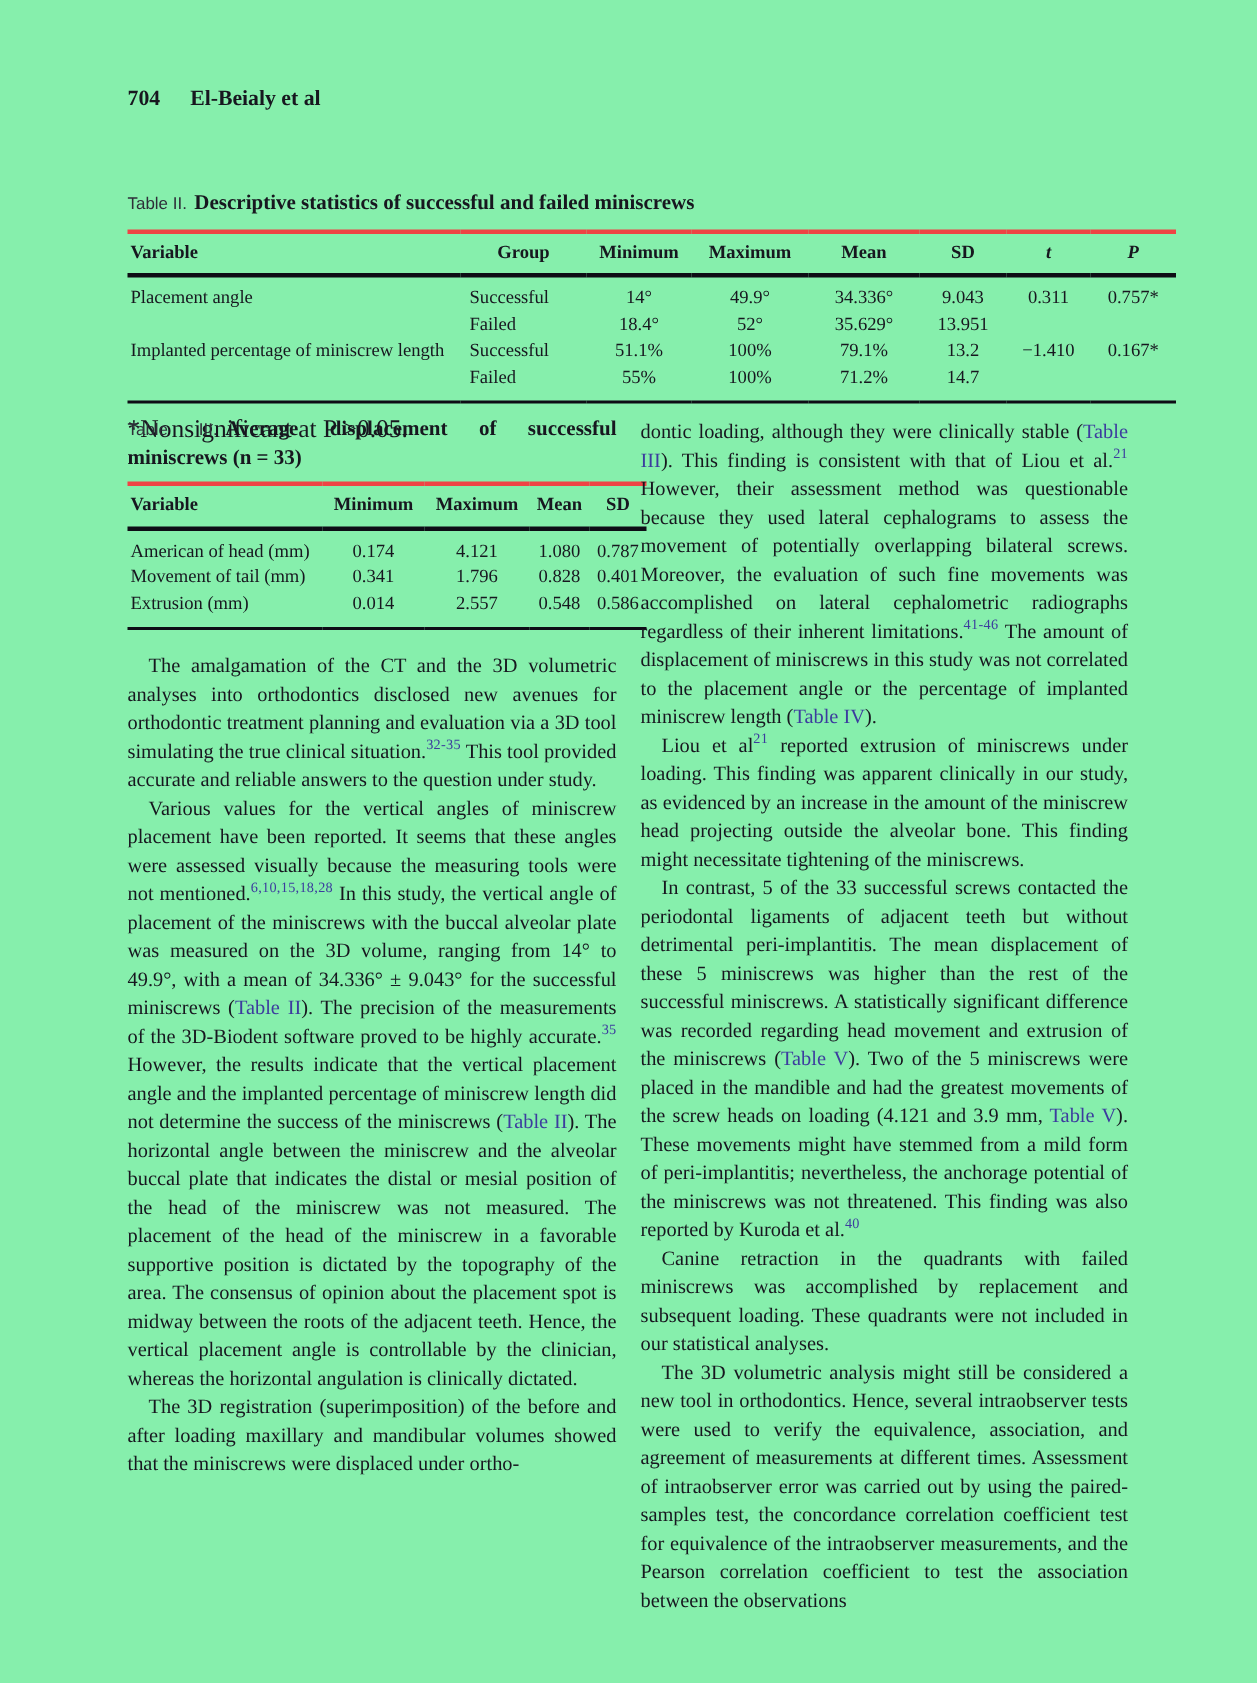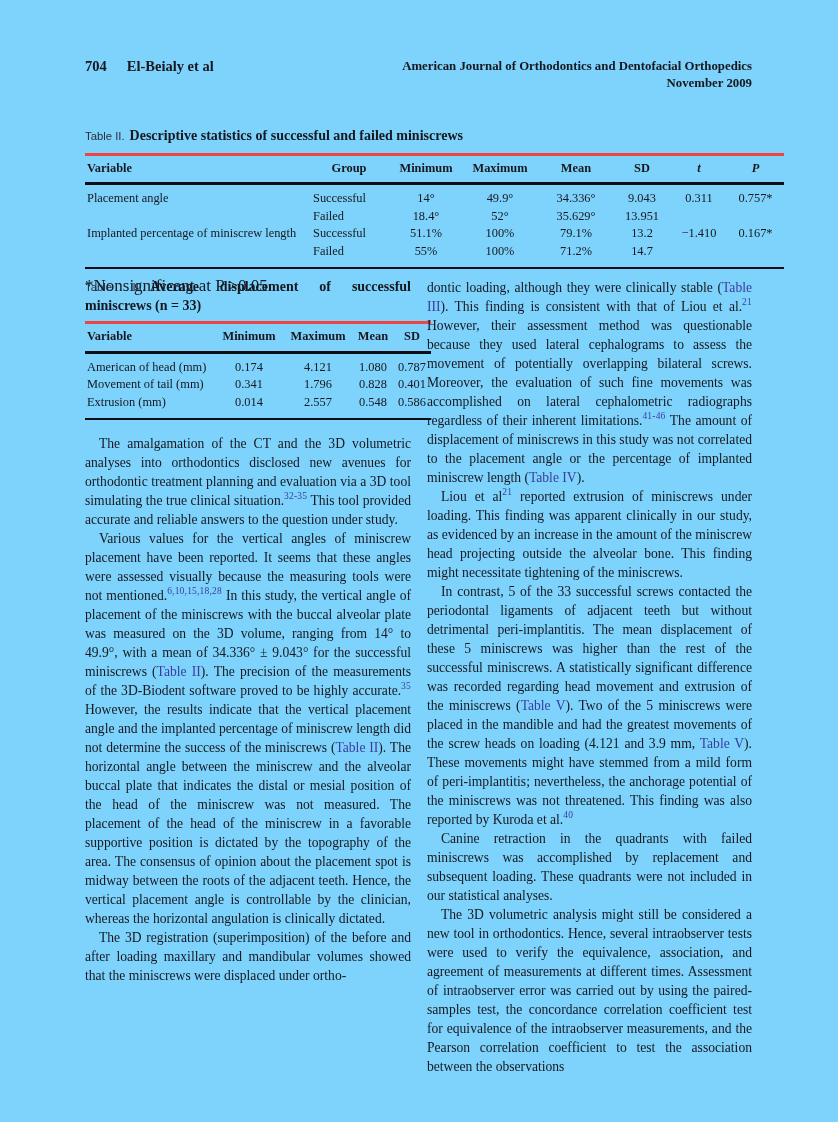--- a/index.html
+++ b/index.html
@@ -1,18 +1,18 @@
 <!DOCTYPE html>
 <html lang="en" style="--link: #3c3c9e; --ink: #17171f;"><head>
 <meta charset="utf-8">
 <title>AJO-DO page 704</title>
 <style>
   html,body { margin:0; padding:0; background:#ffffff; }
   .page {
-    position:relative; width:838px; height:1122px; background:#7dd3fc;
+    position:relative; width:838px; height:1122px; background:#86efac;
     font-family:"Liberation Serif", serif; color:var(--ink, #17171f);
     overflow:hidden;
   }
   
   .running-head {
     position:absolute; left:85px; top:58px; width:667px;
     display:flex; justify-content:space-between; align-items:flex-start;
   }
   .rh-left { font-weight:bold; font-size:14.5px; white-space:nowrap; }
   .rh-left .pagenum { margin-right:20px; }
@@ -68,24 +68,20 @@
   sup.sup { color:var(--link, #3c3c9e); font-size:9.5px; line-height:0; letter-spacing:0.2px; }
 </style>
 </head>
 <body>
 
 <div class="page">
 
   <header class="running-head">
     <div class="rh-left">
       <span class="pagenum">704</span><span class="authors">El-Beialy et al</span>
-    </div>
-    <div class="rh-right">
-      <div>American Journal of Orthodontics and Dentofacial Orthopedics</div>
-      <div>November 2009</div>
     </div>
   </header>
 
   <section class="table2-block">
     <div class="caption">
       <span class="tlabel">Table II.</span><span class="ctext">Descriptive statistics of successful and failed miniscrews</span>
     </div>
     <table class="jtable t2">
         <thead>
           <tr>

